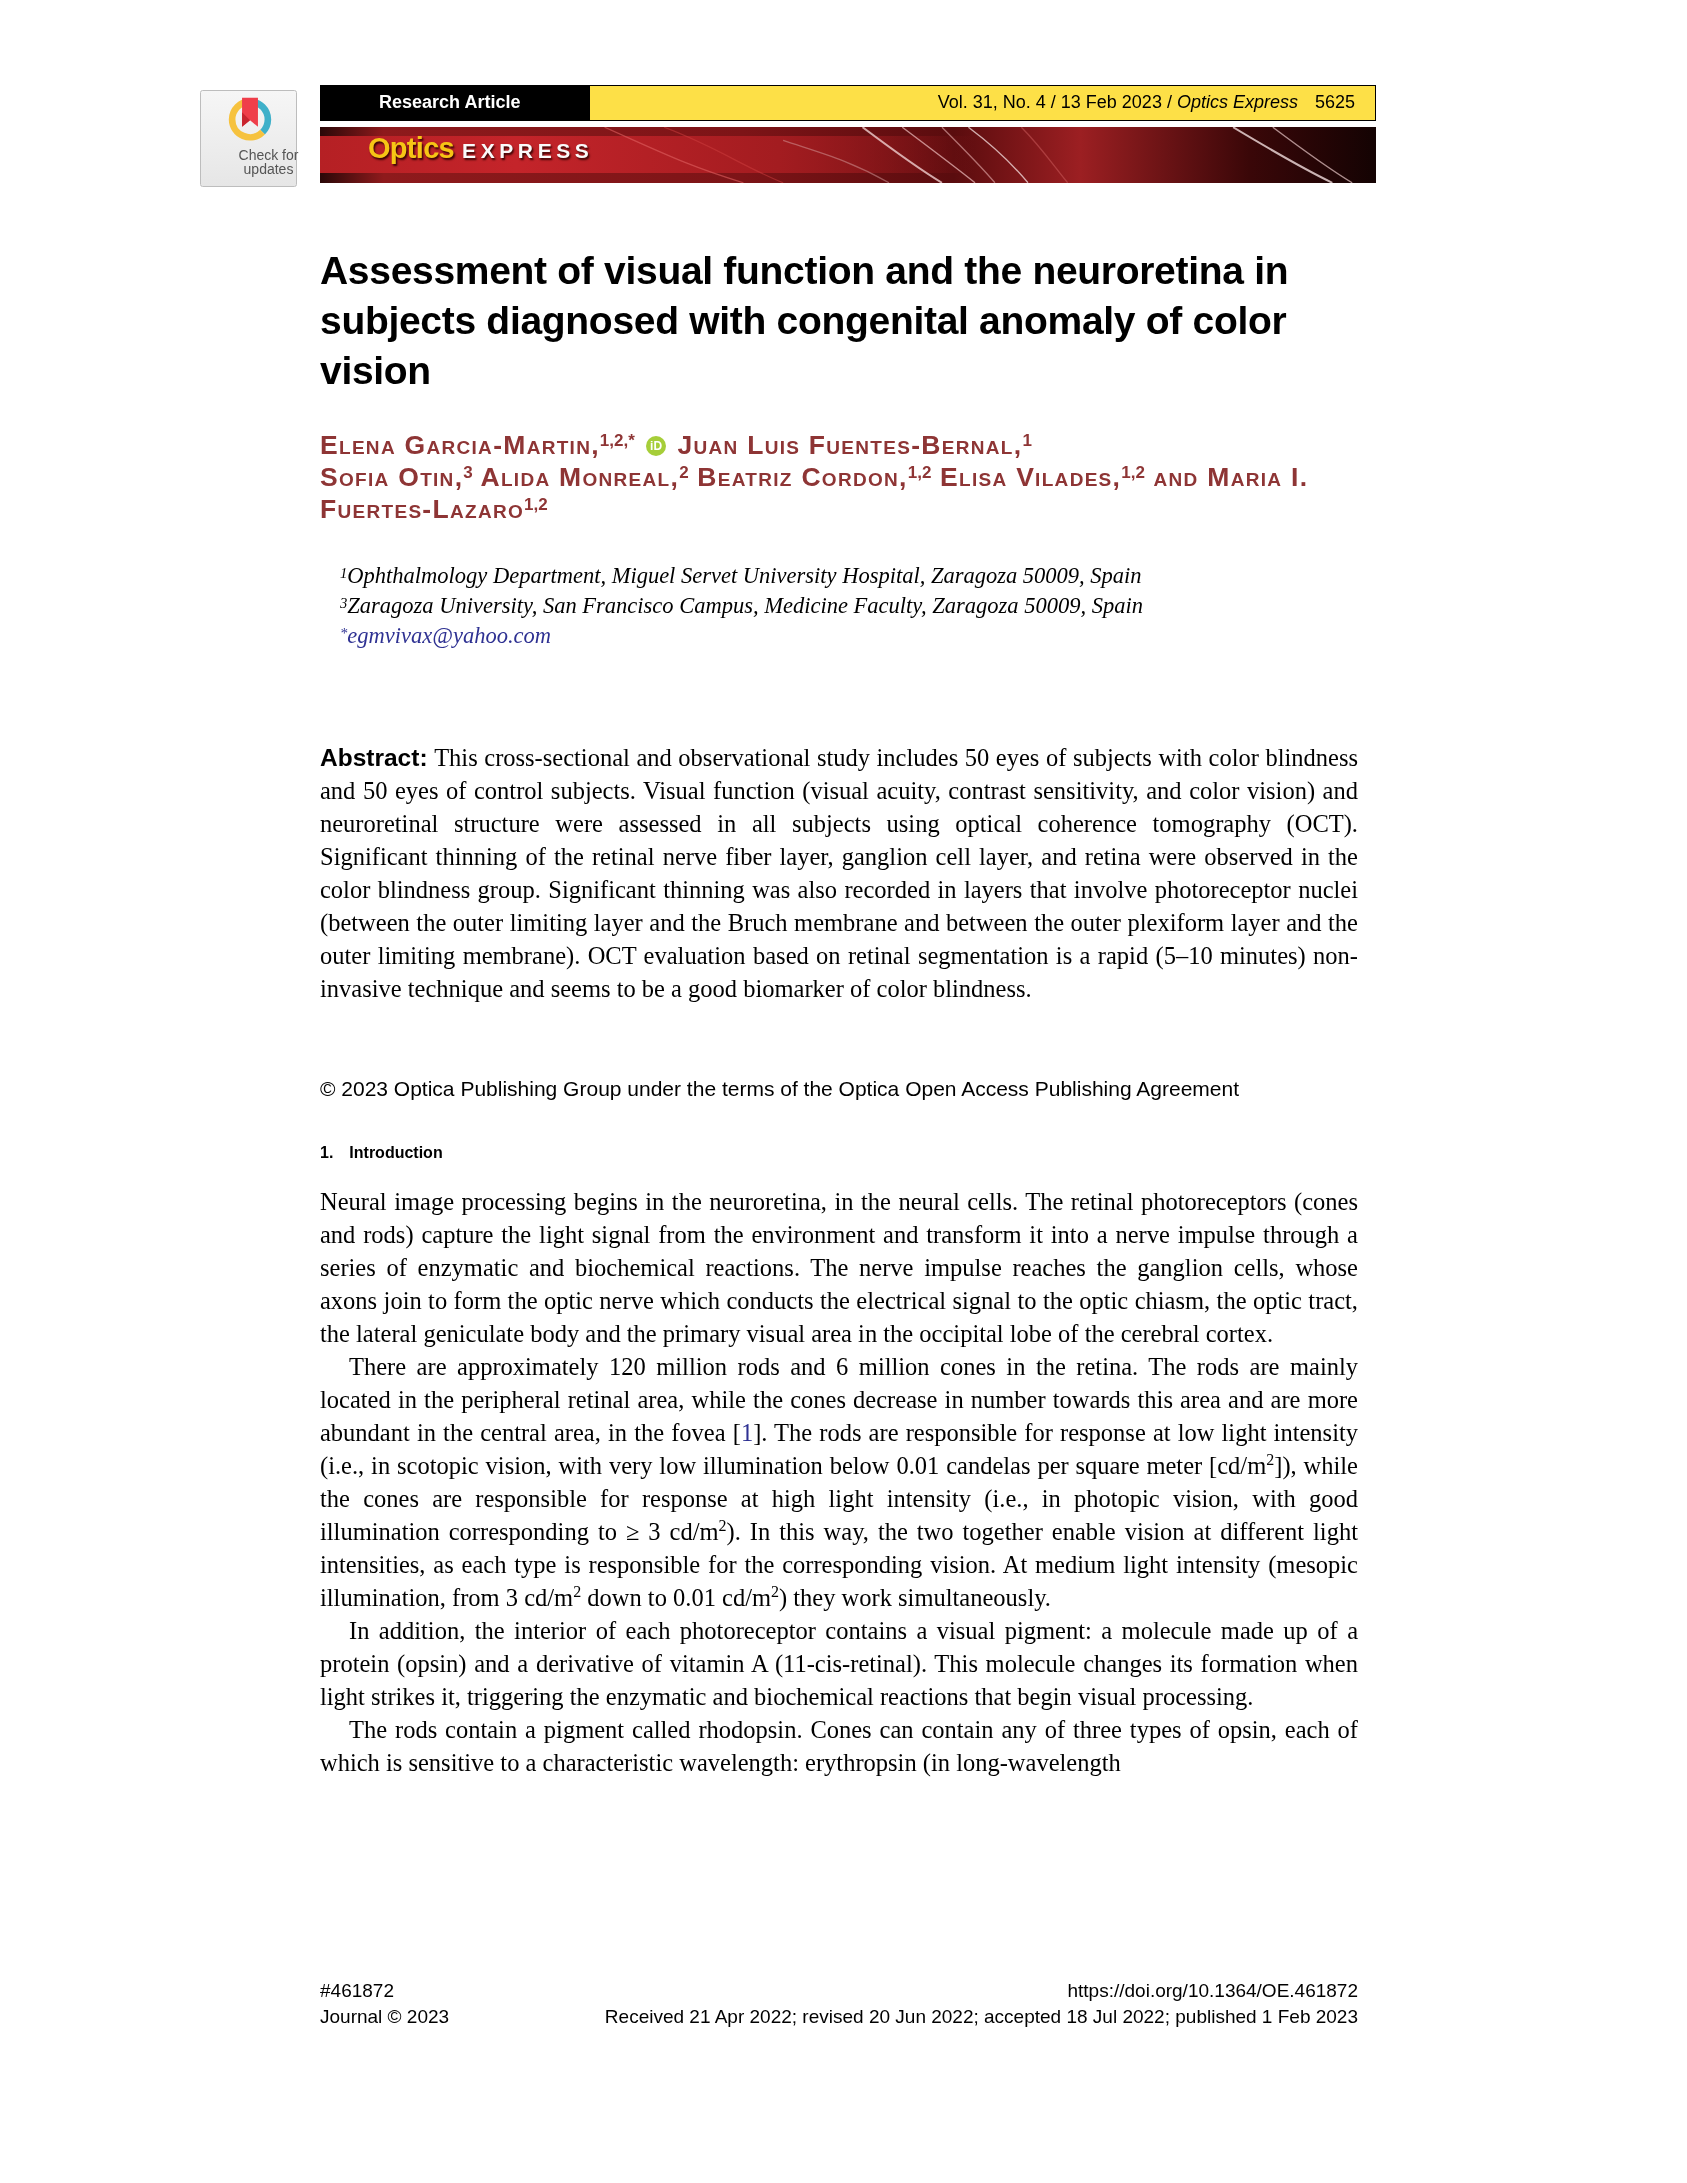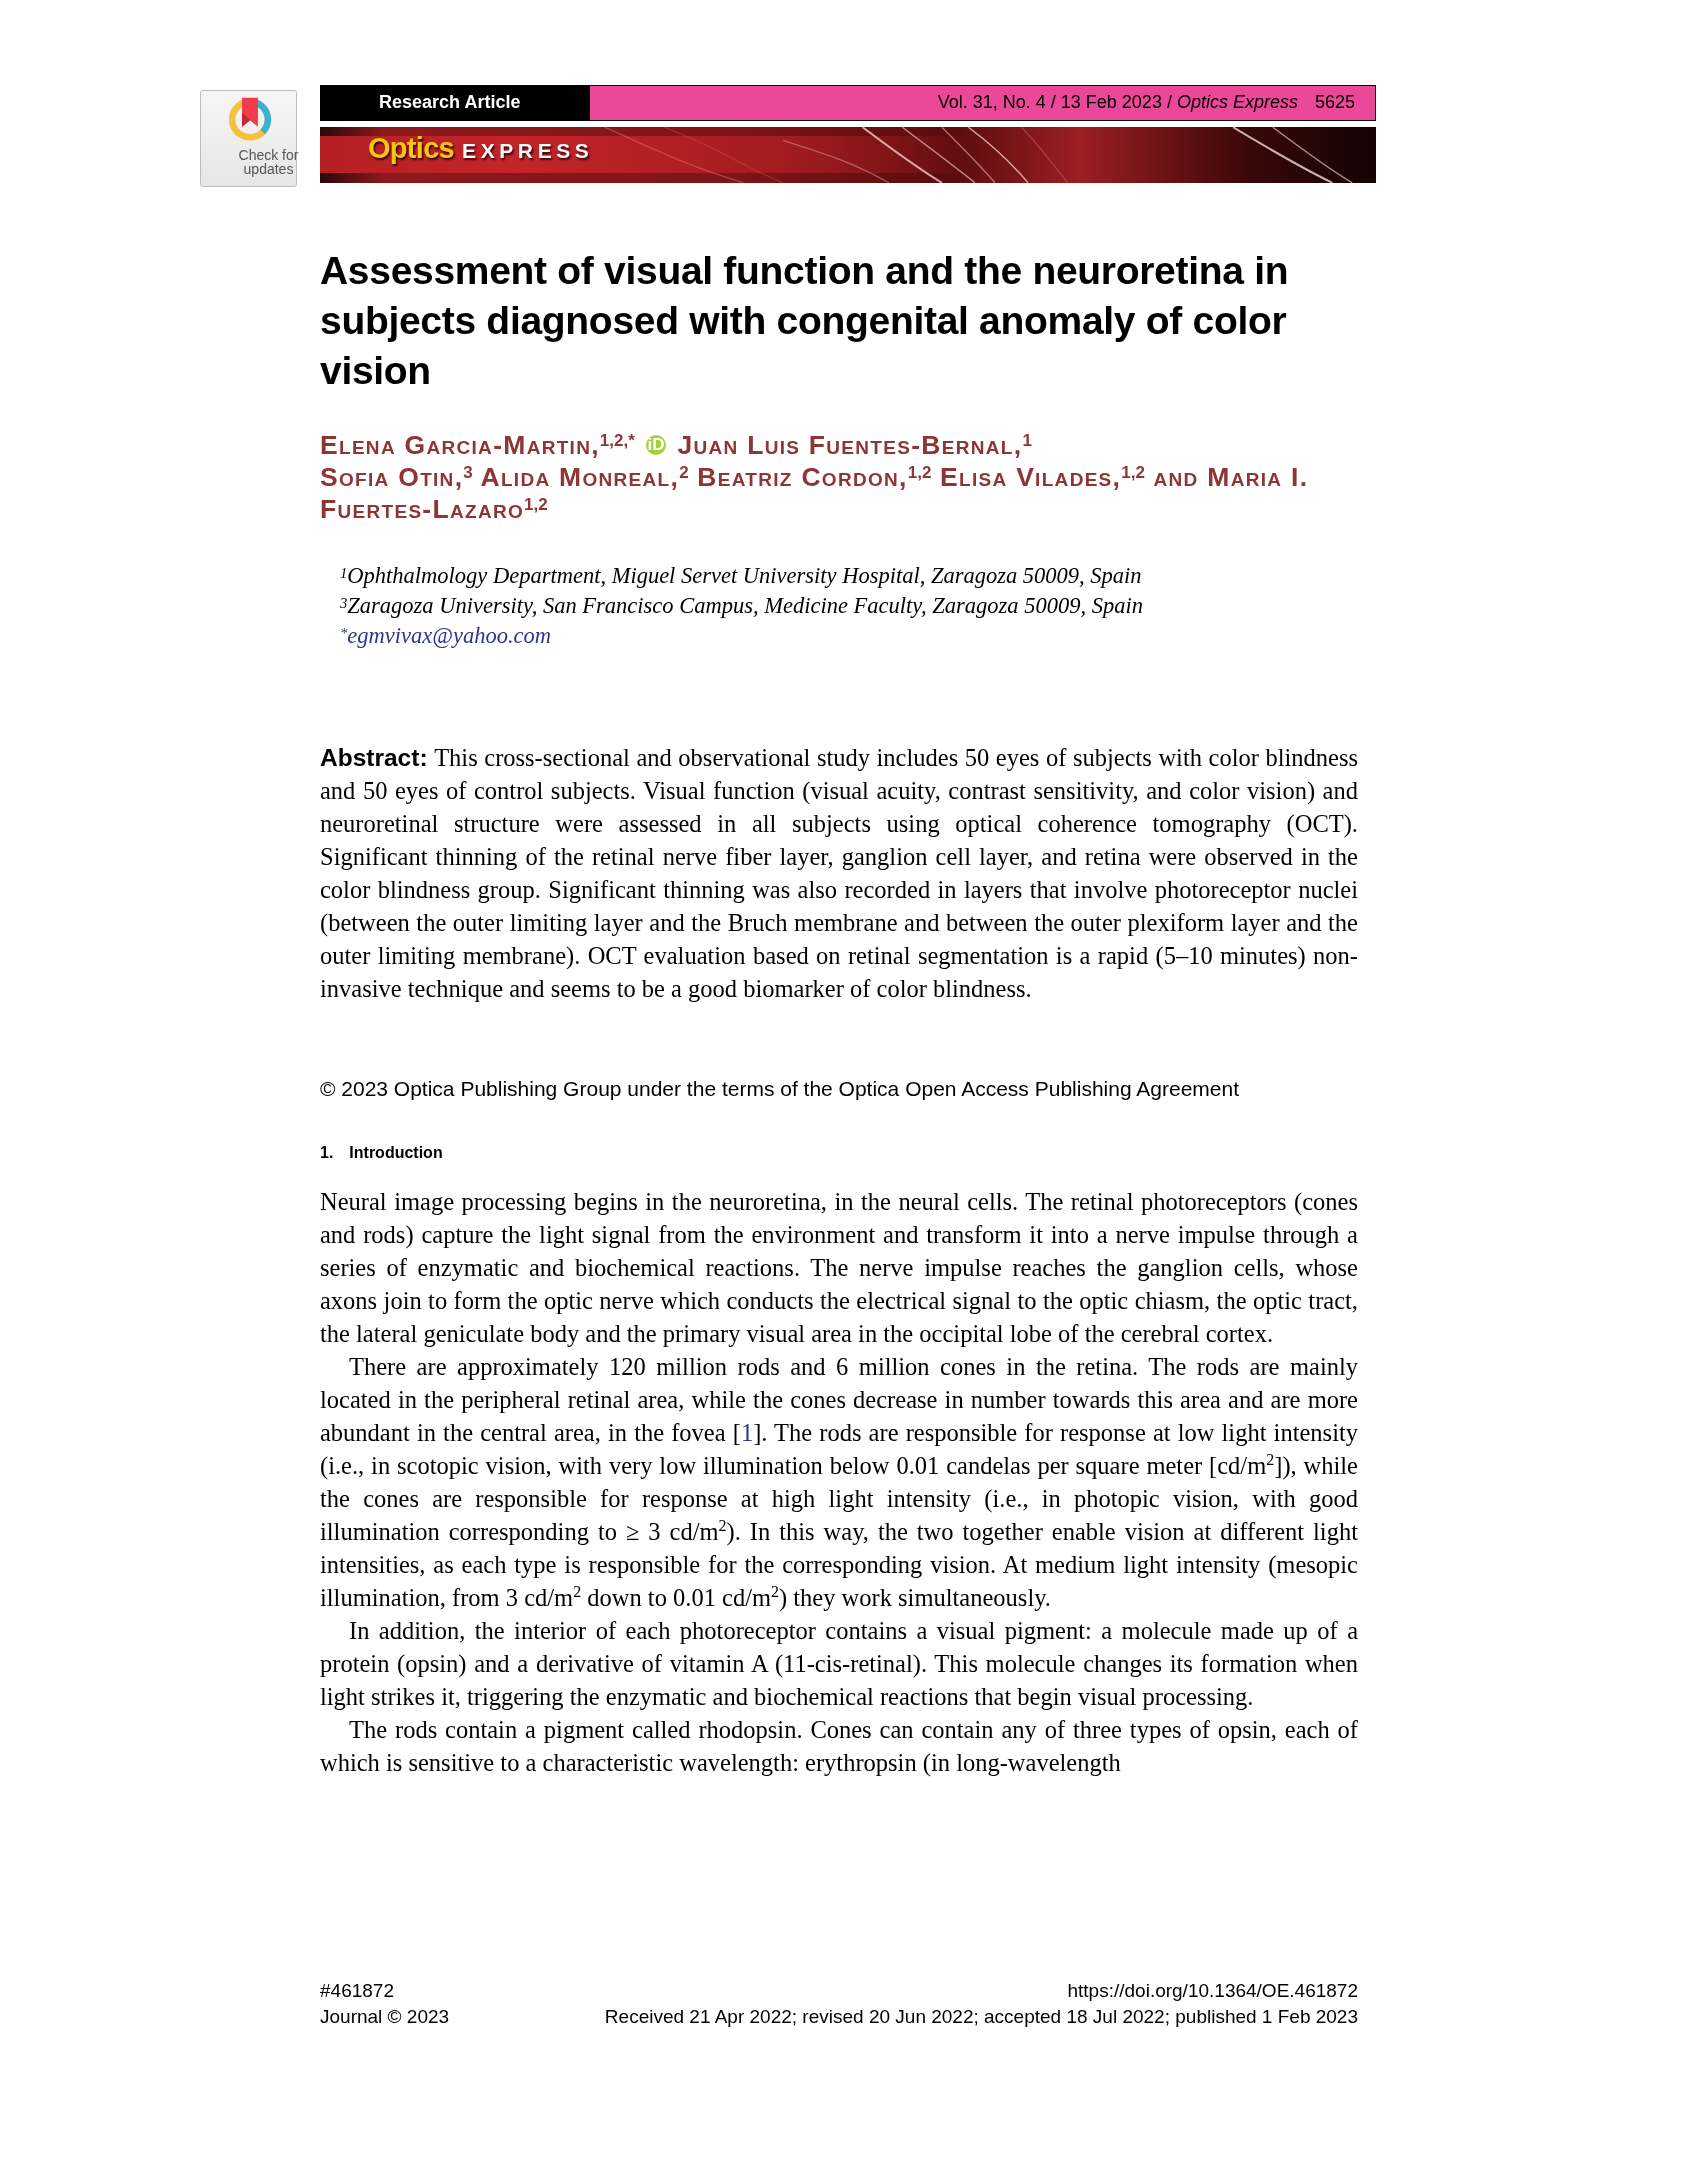--- a/index.html
+++ b/index.html
@@ -5,42 +5,42 @@
   html, body { margin:0; padding:0; background:#ffffff; }
   body { width:1688px; height:2183px; position:relative; overflow:hidden; font-family:"Liberation Serif", serif; color:#000; }
   .abs { position:absolute; }
 
   
   .cfu { left:200px; top:90px; width:97px; height:97px; border:1.3px solid #bdbdbd; border-radius:2.6px; background:linear-gradient(#f6f6f6,#e6e6e6); box-sizing:border-box; }
   .cfu svg { position:absolute; left:26.5px; top:4px; }
   .cfu .t { position:absolute; left:0; width:100%; text-align:center; font-family:"Liberation Sans", sans-serif; font-size:14px; color:#555; line-height:14px;padding-left:20px; }
 
   
-  .hdr { left:320px; top:85px; width:1056px; height:36px; border:1.3px solid #000; box-sizing:border-box; background:#ec4899; }
+  .hdr { left:320px; top:85px; width:1056px; height:36px; border:1.3px solid #000; box-sizing:border-box; background:#fde047; }
   .hdr .lab { position:absolute; left:0; top:0; width:269px; height:100%; background:#000; color:#fff; font-family:"Liberation Sans", sans-serif; font-weight:bold; font-size:18px; line-height:33px; padding-left:58px; box-sizing:border-box; }
   .hdr .cit { position:absolute; right:20px; top:0; line-height:33px; font-family:"Liberation Sans", sans-serif; font-size:18px; }
   .hdr .cit i { font-style:italic; }
   .hdr .pg { margin-left:17px; }
 
   
   .ban { left:320px; top:127px; width:1056px; height:56px; overflow:hidden;
     background: linear-gradient(90deg, #2a0808 0%, #8e1a1c 6%, #7d1417 40%, #5a0c0e 60%, #9c1f22 72%, #3a0708 88%, #140303 100%); }
   .ban .stripe { position:absolute; left:0; top:9.3px; width:62%; height:37px; background:linear-gradient(90deg,#b52024 0%, #c4242a 30%, #a31c20 70%, rgba(140,20,24,0) 100%); }
   .ban .logo { position:absolute; left:48px; top:5.3px; font-family:"Liberation Sans", sans-serif; }
   .ban .optics { font-size:29px; font-weight:bold; color:#f6c515; text-shadow:1.3px 2px 2px #3a0505; letter-spacing:-0.7px; }
   .ban .express { font-size:21px; font-weight:bold; color:#fafafa; letter-spacing:4.6px; margin-left:8px; text-shadow:1.3px 2px 2px #3a0505; }
   .ban svg { position:absolute; left:0; top:0; }
 
   
   .title { left:320px; top:246px; width:1059px; font-family:"Liberation Sans", sans-serif; font-weight:bold; font-size:39px; line-height:50px; letter-spacing:-0.3px; }
 
   
   .authors { left:320px; top:429px; width:1059px; font-family:"Liberation Sans", sans-serif; font-weight:bold; color:#8e3535; font-size:26.5px; line-height:32px; font-variant:small-caps; letter-spacing:1.3px; }
   .authors sup { font-size:17px; vertical-align:top; position:relative; top:-4px; letter-spacing:0; }
-  .orcid { display:inline-block; width:20px; height:20px; border-radius:50%; background:#a6ce39; color:#fff; font-size:17px; line-height:20px; text-align:center; font-variant:normal; letter-spacing:0; vertical-align:4px; margin:0 2.6px; }
+  .orcid { display:inline-block; width:20px; height:20px; border-radius:50%; background:#a6ce39; color:#fff; font-size:12px; line-height:20px; text-align:center; font-variant:normal; letter-spacing:0; vertical-align:4px; margin:0 2.6px; }
 
   
   .affil { left:340px; top:561px; width:1059px; font-style:italic; font-size:22.5px; line-height:30px; }
   .affil sup { font-size:14.6px; vertical-align:top; position:relative; top:-2.6px; }
   .affil .mail { color:#2e3192; }
 
   
   .abstract { left:320px; top:741px; width:1038px; font-size:24.5px; line-height:33px; text-align:justify; }
   .abstract .h { font-family:"Liberation Sans", sans-serif; font-weight:bold; font-size:24.5px; margin-right:6.6px; }
 

